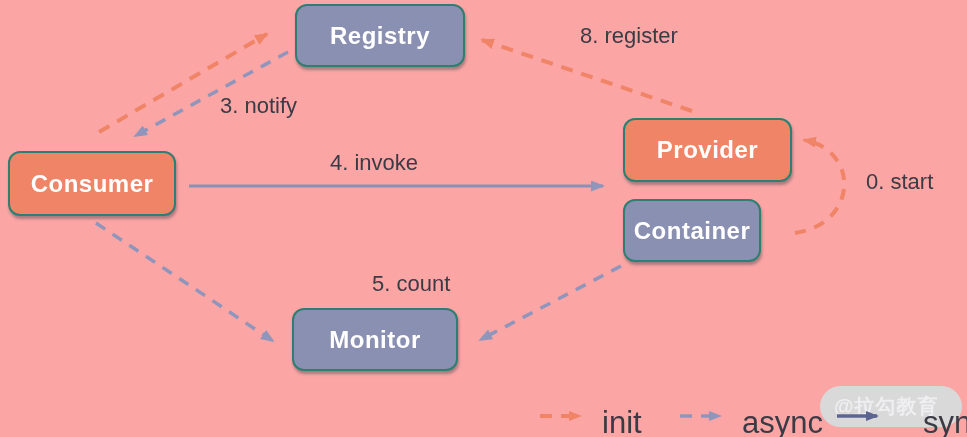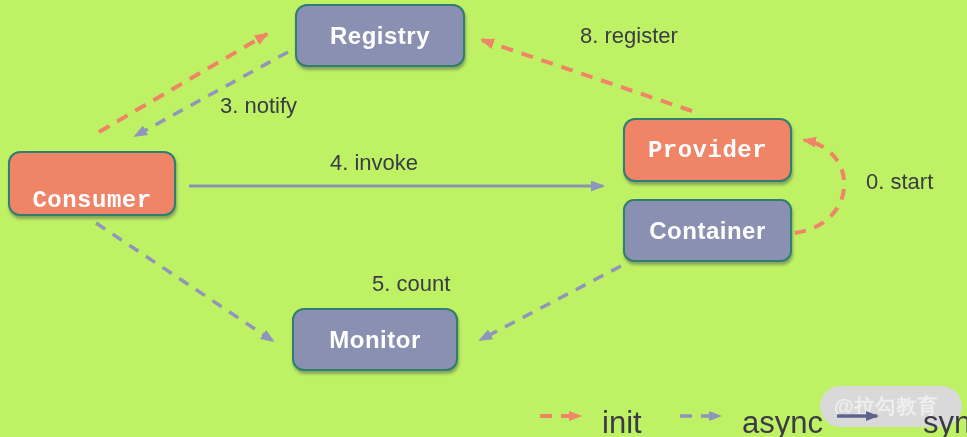--- a/index.html
+++ b/index.html
@@ -3,21 +3,21 @@
 <meta charset="utf-8">
 <style>
   * { margin: 0; padding: 0; box-sizing: border-box; }
   html, body { background: #ffffff; }
   body { font-family: "Liberation Sans", "DejaVu Sans", sans-serif; }
 
   .canvas {
     position: relative;
     width: 967px;
     height: 437px;
-    background: #bef264;
+    background: #fca5a5;
     overflow: hidden;
   }
 
   .edges-layer {
     position: absolute;
     left: 0; top: 0;
     width: 967px; height: 437px;
     z-index: 2;
   }
 
@@ -28,27 +28,27 @@
     display: flex;
     align-items: center;
     justify-content: center;
     color: #ffffff;
     font-size: 24px;
     font-weight: 700;
     letter-spacing: 0.5px;
     box-shadow: 1px 3px 3px rgba(70,70,80,0.45);
     z-index: 3;
   }
-  .node--orange { background: #EF8467; font-family: Liberation Mono, monospace; }
+  .node--orange { background: #EF8467; }
   .node--purple { background: #8A90B1; }
 
   .node-registry  { left: 295px; top: 4px;   width: 170px; height: 63px; }
-  .node-consumer  { left: 8px;   top: 151px; width: 168px; height: 65px; align-items: flex-end; }
+  .node-consumer  { left: 8px;   top: 151px; width: 168px; height: 65px; }
   .node-provider  { left: 623px; top: 118px; width: 169px; height: 64px; }
-  .node-container { left: 623px; top: 199px; width: 169px; height: 63px; border-radius: 11px; }
+  .node-container { left: 623px; top: 199px; width: 138px; height: 63px; }
   .node-monitor   { left: 292px; top: 308px; width: 166px; height: 63px; }
 
   .edge-label {
     position: absolute;
     color: #3B3B45;
     font-size: 22px;
     white-space: nowrap;
     z-index: 4;
   }
   .label-start     { left: 866px; top: 169px; }

